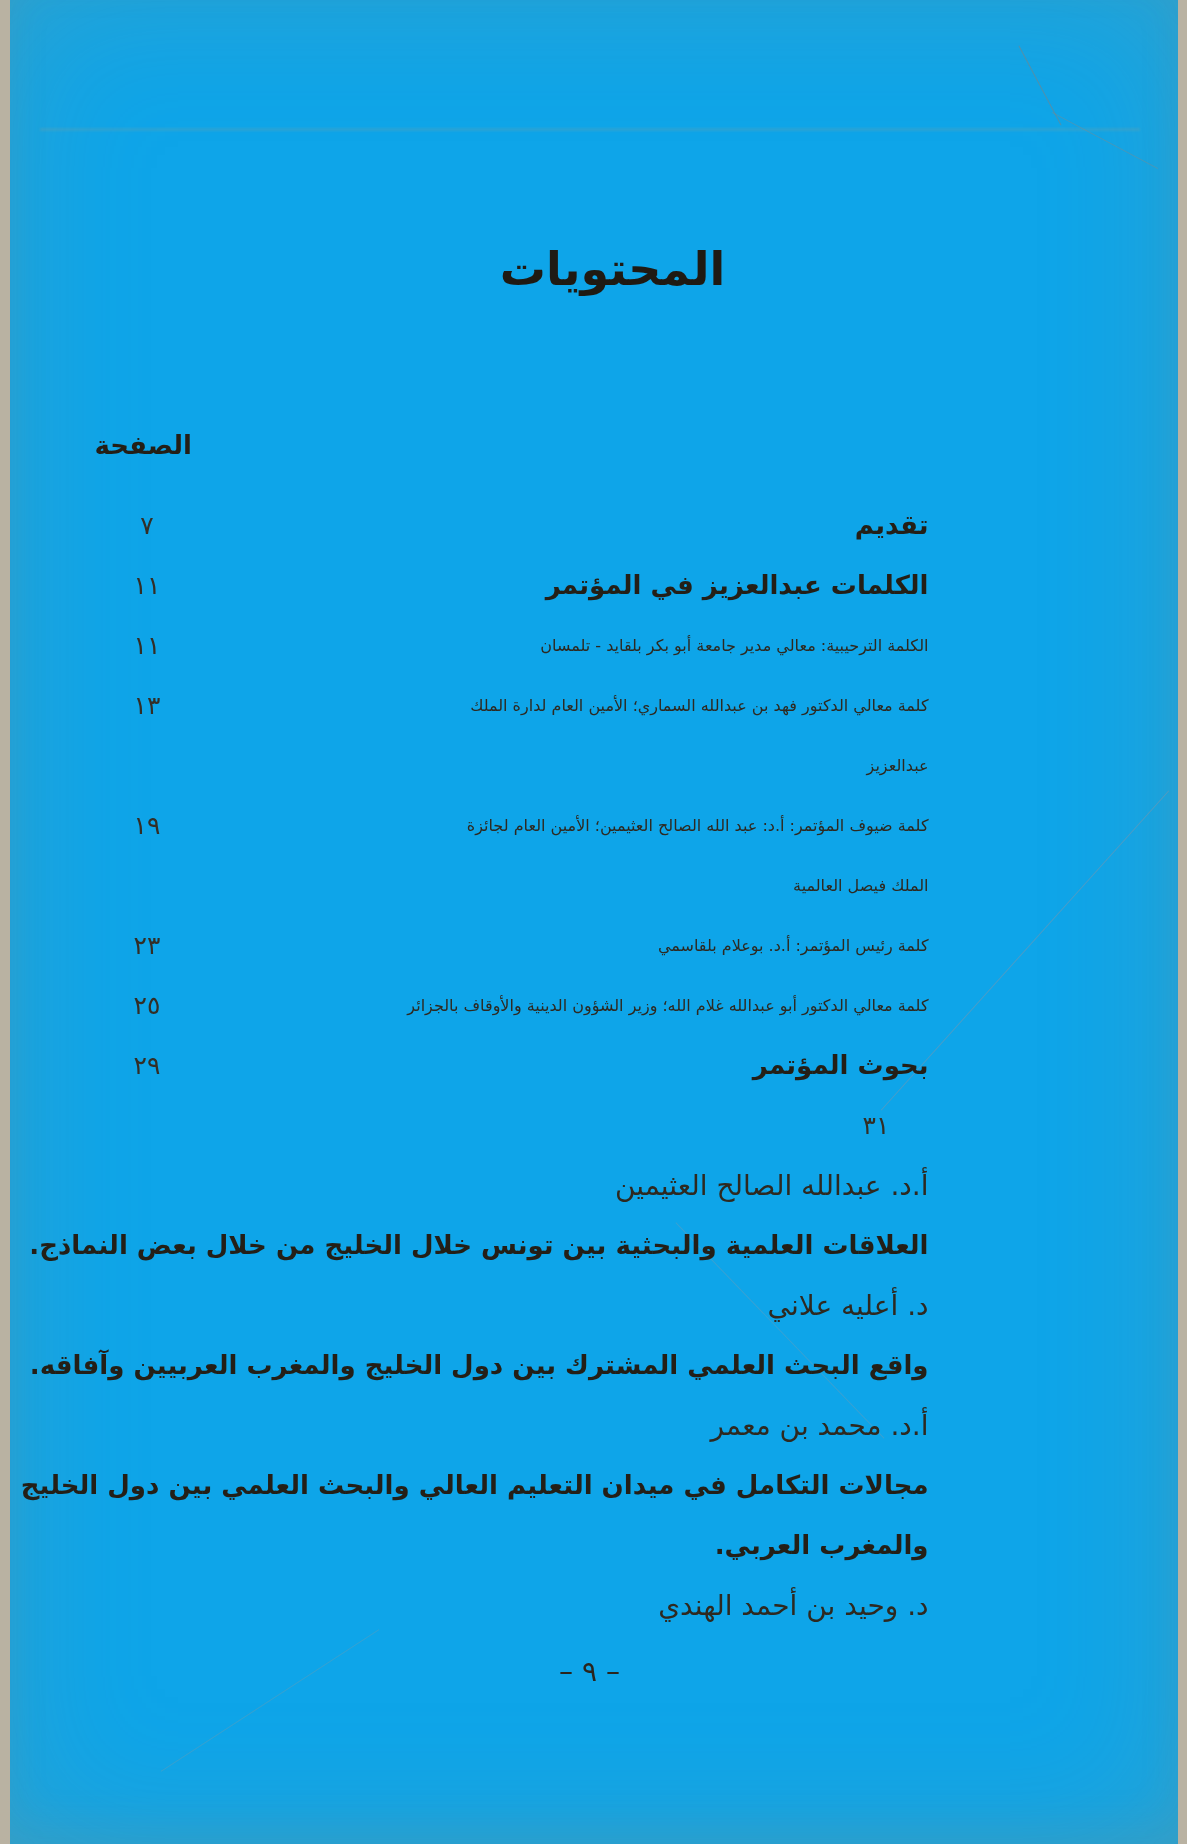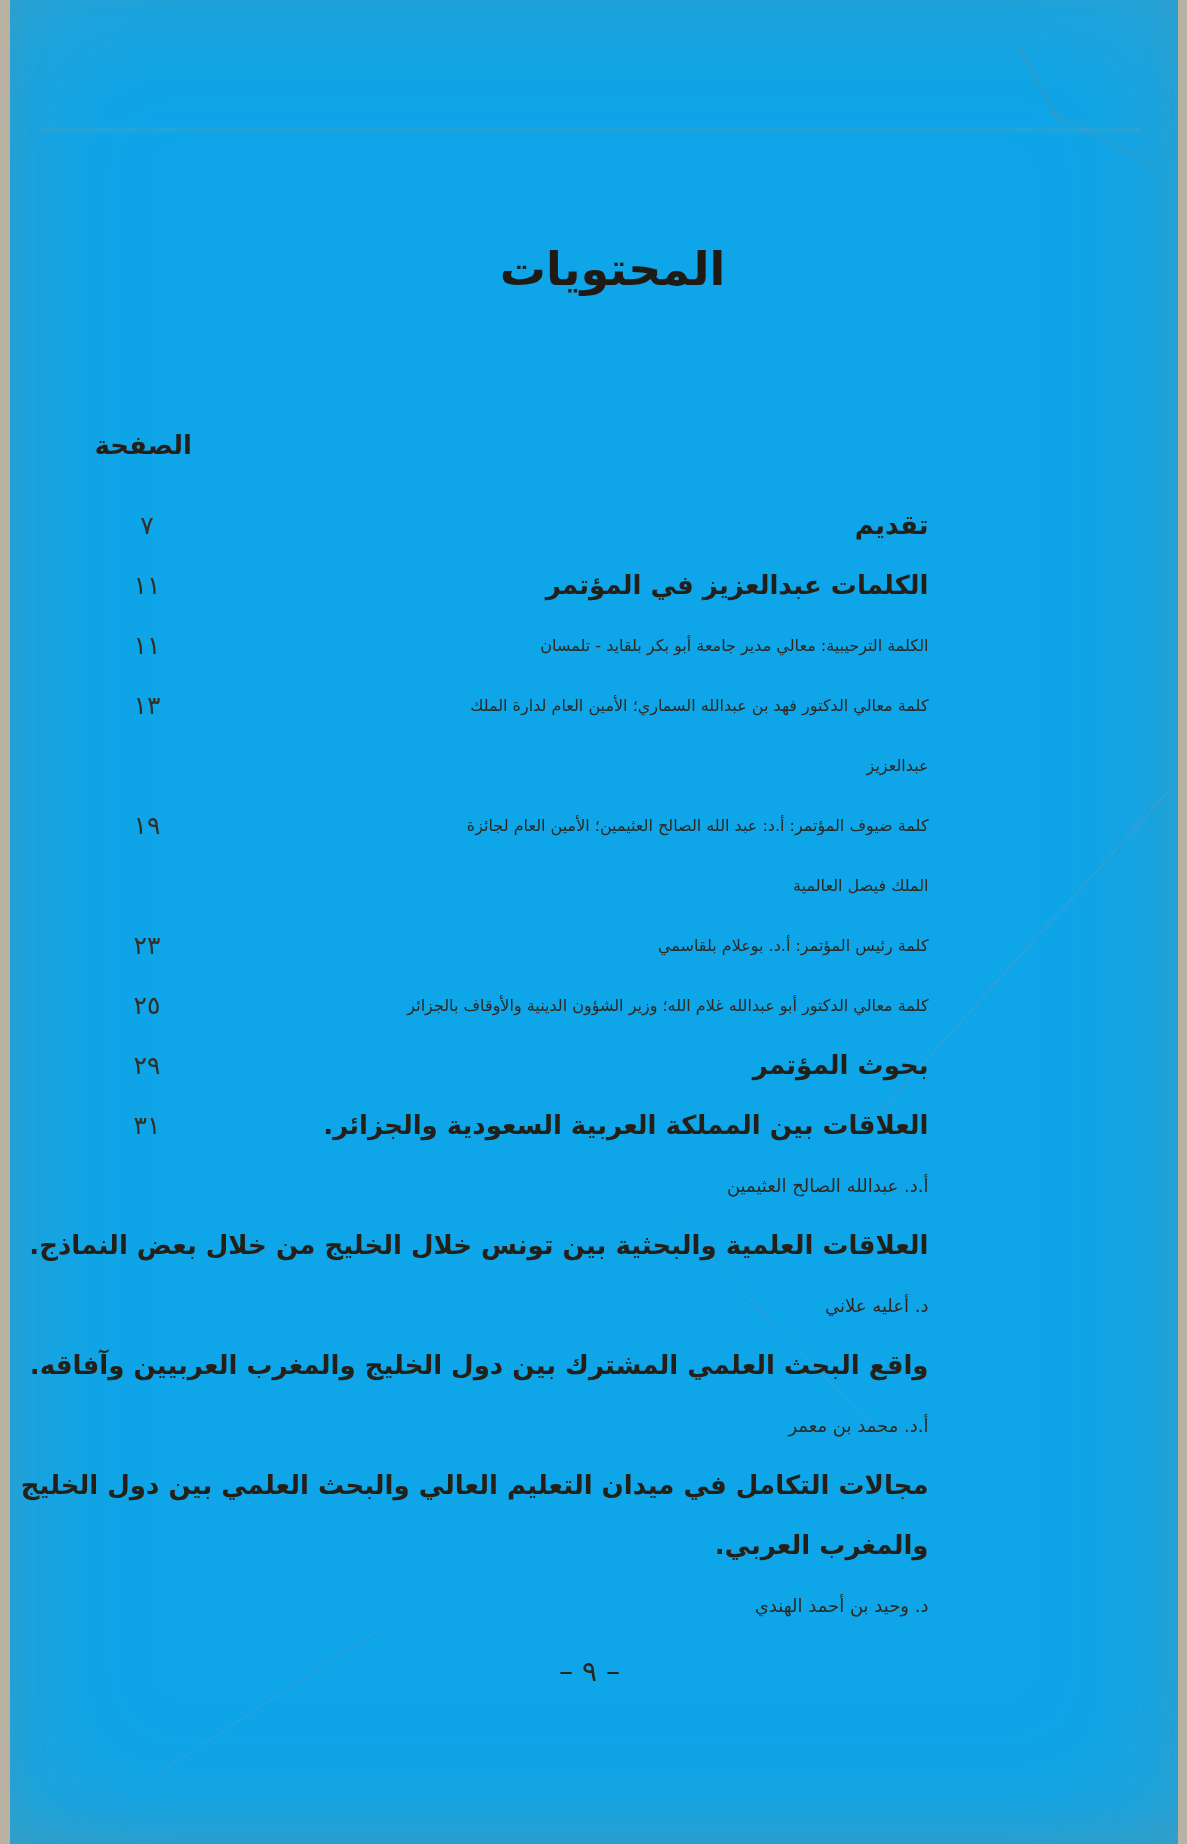--- a/index.html
+++ b/index.html
@@ -62,21 +62,21 @@
     font-weight: bold;
     color: #241f17;
   }
   .toc-line .pg {
     flex: 0 0 105px;
     text-align: center;
     font-size: 25px;
     color: #332e26;
   }
   .toc-line.author .t {
-    font-size: 18px;
+    font-size: 28px;
     color: #2e2920;
   }
   .footer-num {
     position: absolute;
     top: 1655px;
     left: 580px;
     transform: translateX(-50%);
     font-size: 28px;
     color: #2a251d;
     white-space: nowrap;
@@ -157,21 +157,20 @@
       <span class="t">كلمة معالي الدكتور أبو عبدالله غلام الله؛ وزير الشؤون الدينية والأوقاف بالجزائر</span>
       <span class="pg">٢٥</span>
     </div>
 
     <div class="toc-line sec">
       <span class="t">بحوث المؤتمر</span>
       <span class="pg">٢٩</span>
     </div>
 
     <div class="toc-line sec">
-      <span class="t">العلاقات بين المملكة العربية السعودية والجزائر.</span>
       <span class="pg">٣١</span>
     </div>
 
     <div class="toc-line author">
       <span class="t">أ.د. عبدالله الصالح العثيمين</span>
     </div>
 
     <div class="toc-line sec">
       <span class="t">العلاقات العلمية والبحثية بين تونس خلال الخليج من خلال بعض النماذج.</span>
       <span class="pg">٤٩</span>

